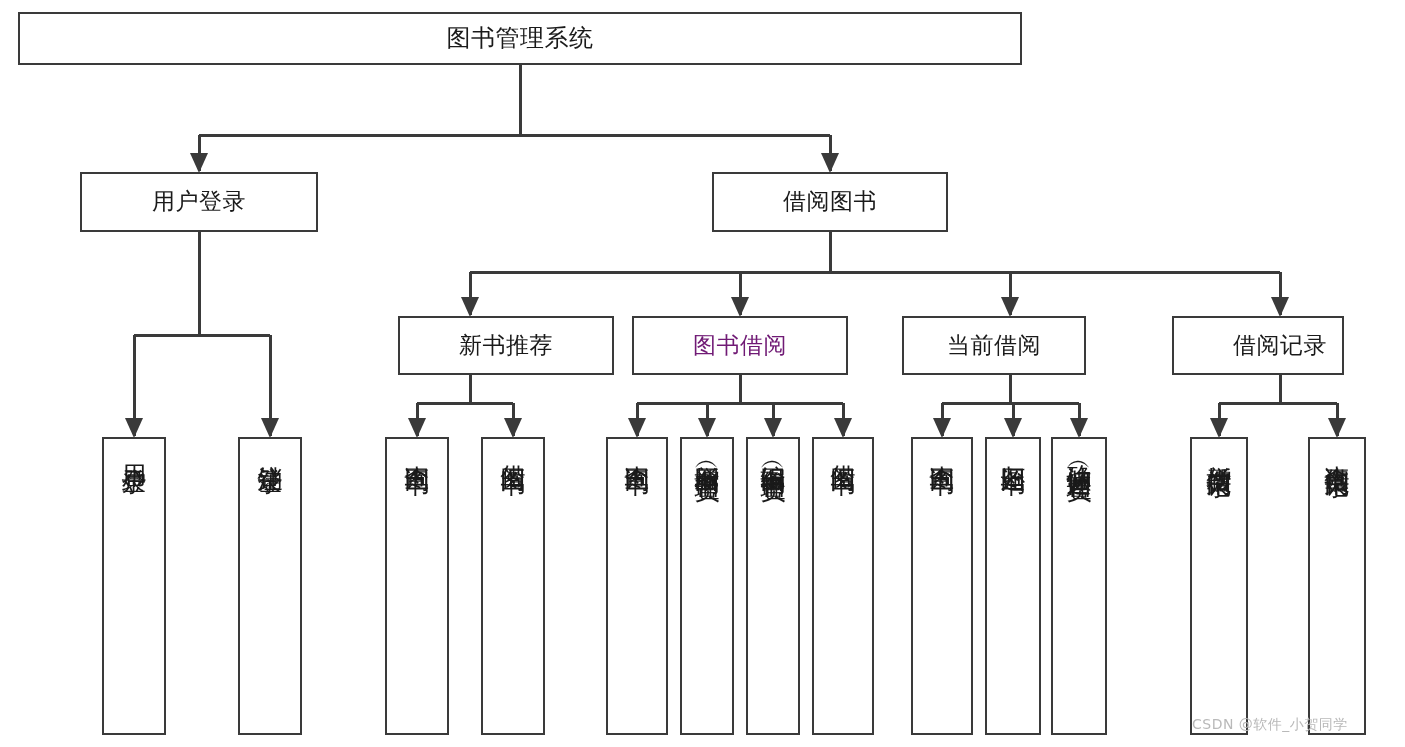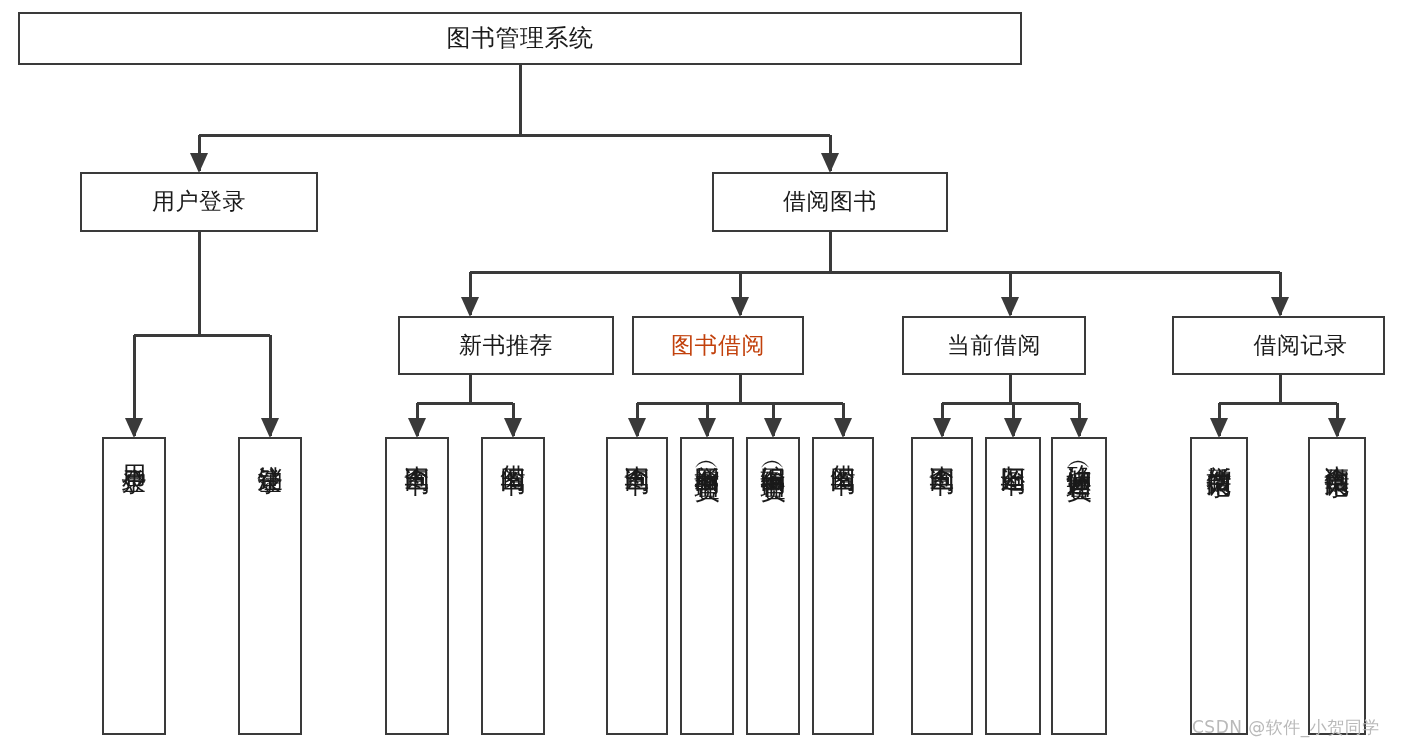--- a/index.html
+++ b/index.html
@@ -56,21 +56,21 @@
     font-size: 25px;
     line-height: 1.0;
     letter-spacing: 2px;
     white-space: nowrap;
   }
   .node.root .label {
     font-size: 24px;
   }
   .watermark {
     position: absolute;
-    font-size: 17px;
+    font-size: 14px;
     color: #b9b9b9;
     white-space: nowrap;
     letter-spacing: 0.5px;
   }
 </style>
 </head>
 <body>
 
 <div id="canvas" style="background: rgb(255, 255, 255);">
 
@@ -142,27 +142,27 @@
       </div>
       <div class="node horizontal level2" style="left: 80px; top: 172px; width: 238px; height: 60px; border-color: rgb(58, 58, 58); background: rgb(255, 255, 255); color: rgb(26, 26, 26);">
         <span class="label">用户登录</span>
       </div>
       <div class="node horizontal level2" style="left: 712px; top: 172px; width: 236px; height: 60px; border-color: rgb(58, 58, 58); background: rgb(255, 255, 255); color: rgb(26, 26, 26);">
         <span class="label">借阅图书</span>
       </div>
       <div class="node horizontal level3" style="left: 362px; top: 316px; width: 216px; height: 59px; border-color: rgb(58, 58, 58); background: rgb(255, 255, 255); color: rgb(26, 26, 26); margin-left: 36px;">
         <span class="label">新书推荐</span>
       </div>
-      <div class="node horizontal level3" style="left: 632px; top: 316px; width: 172px; height: 59px; border-color: rgb(58, 58, 58); background: rgb(255, 255, 255); color: #c2410c;">
+      <div class="node horizontal level3" style="left: 632px; top: 316px; width: 216px; height: 59px; border-color: rgb(58, 58, 58); background: rgb(255, 255, 255); color: #701a75;">
         <span class="label">图书借阅</span>
       </div>
       <div class="node horizontal level3" style="left: 902px; top: 316px; width: 184px; height: 59px; border-color: rgb(58, 58, 58); background: rgb(255, 255, 255); color: rgb(26, 26, 26);">
         <span class="label">当前借阅</span>
       </div>
-      <div class="node horizontal level3" style="left: 1172px; top: 316px; width: 213px; height: 59px; border-color: rgb(58, 58, 58); background: rgb(255, 255, 255); color: rgb(26, 26, 26); padding-left: 44px;">
+      <div class="node horizontal level3" style="left: 1172px; top: 316px; width: 172px; height: 59px; border-color: rgb(58, 58, 58); background: rgb(255, 255, 255); color: rgb(26, 26, 26); padding-left: 44px;">
         <span class="label">借阅记录</span>
       </div>
       <div class="node vertical leaf" style="left: 102px; top: 437px; width: 64px; height: 298px; border-color: rgb(58, 58, 58); background: rgb(255, 255, 255); color: rgb(26, 26, 26);">
         <span class="label">用户登录</span>
       </div>
       <div class="node vertical leaf" style="left: 238px; top: 437px; width: 64px; height: 298px; border-color: rgb(58, 58, 58); background: rgb(255, 255, 255); color: rgb(26, 26, 26);">
         <span class="label">注销登录</span>
       </div>
       <div class="node vertical leaf" style="left: 385px; top: 437px; width: 64px; height: 298px; border-color: rgb(58, 58, 58); background: rgb(255, 255, 255); color: rgb(26, 26, 26);">
         <span class="label">查询图书</span>

